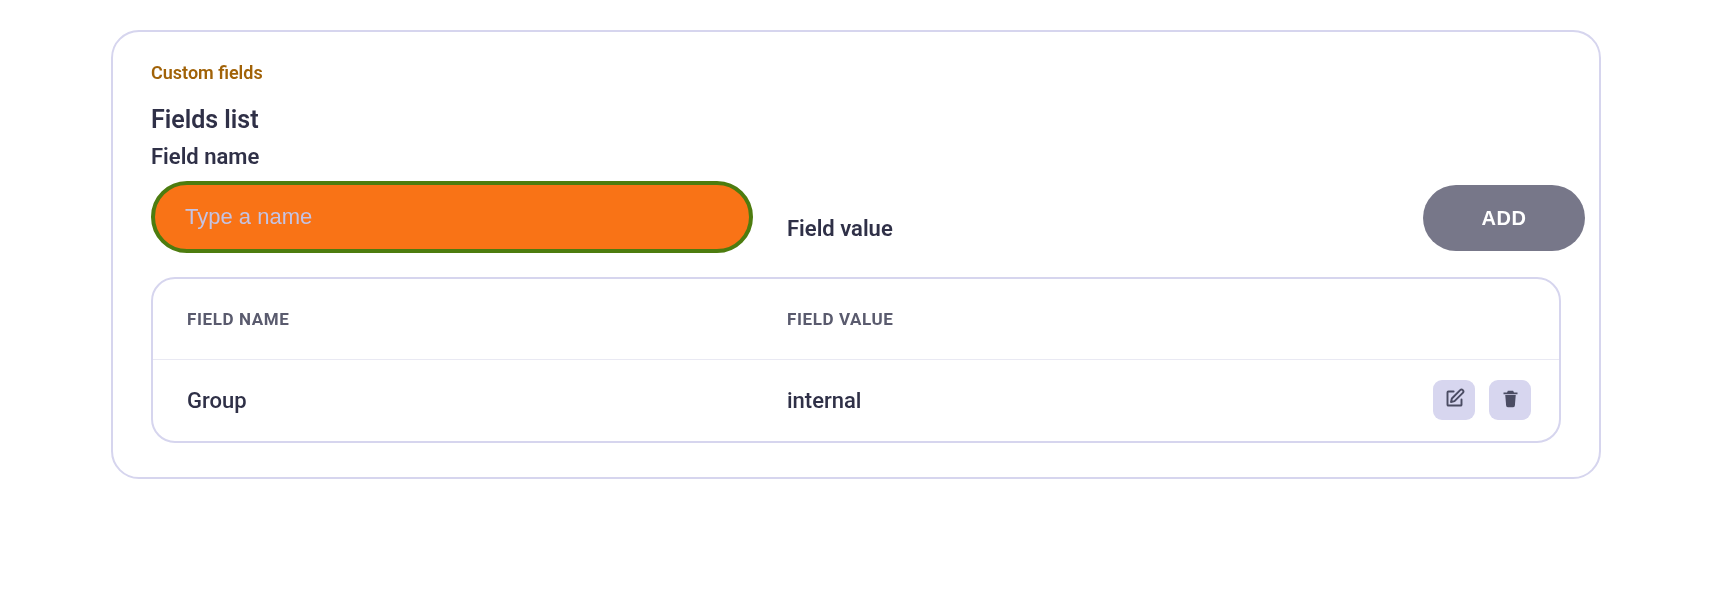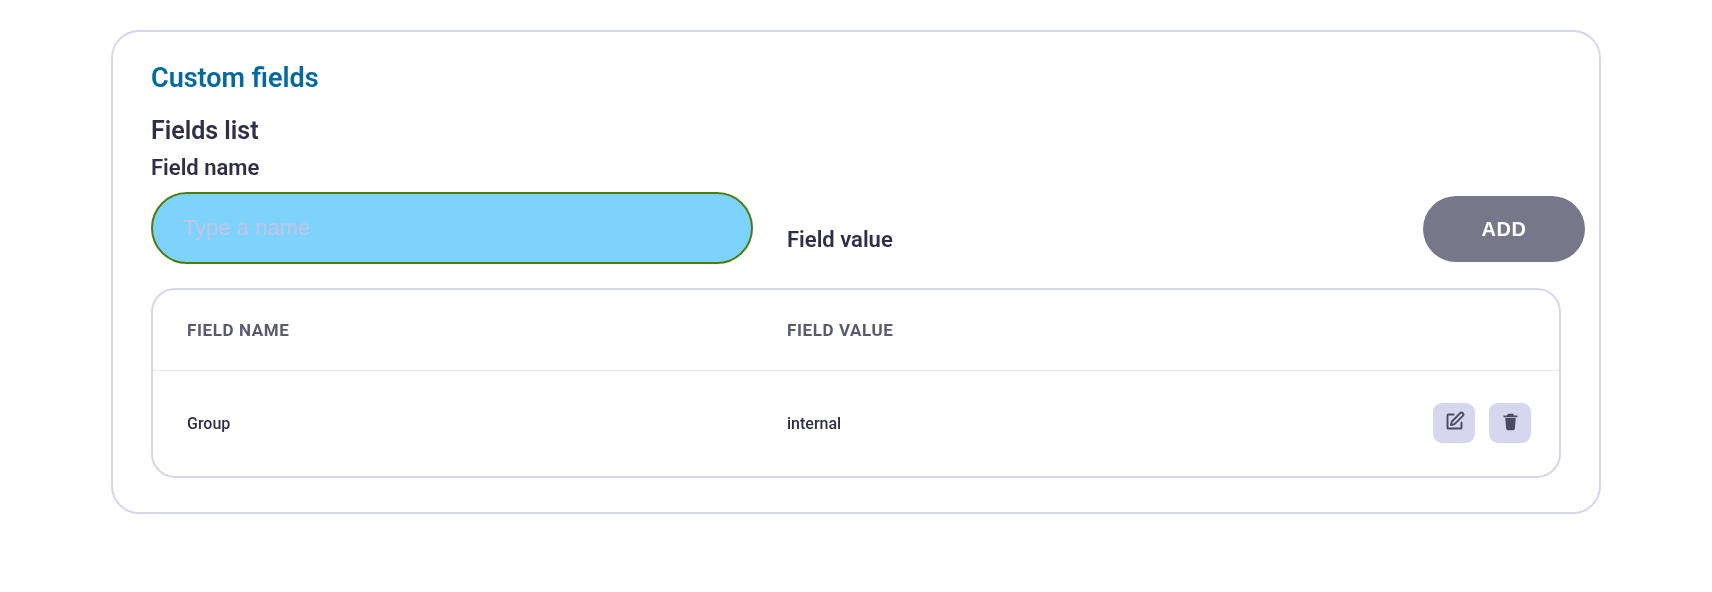--- a/index.html
+++ b/index.html
@@ -9,23 +9,23 @@
     padding: 30px;
   }
   .panel {
     border: 2px solid #d6d5ee;
     border-radius: 28px;
     padding: 30px 38px 34px 38px;
     width: 1490px;
     margin: 0 auto;
   }
   .panel-title {
-    font-size: 27px;
+    font-size: 18px;
     font-weight: 600;
-    color: #0369a1;
+    color: #a16207;
     margin-bottom: 22px;
   }
   .sub-title {
     font-size: 25px;
     font-weight: 600;
     color: #2f3047;
     margin-bottom: 10px;
   }
   .form-row {
     display: flex;
@@ -41,27 +41,27 @@
   .form-col-name { flex: 0 0 602px; }
   .form-col-value { flex: 0 0 602px; }
   .field-label {
     font-size: 22px;
     font-weight: 600;
     color: #2f3047;
     margin-bottom: 12px;
   }
   .text-input {
     height: 72px;
-    border: 2px solid #4d7c0f;
+    border: 4px solid #4d7c0f;
     border-radius: 36px;
     padding: 0 30px;
     font-size: 22px;
     color: #2f3047;
     outline: none;
-    background: #7dd3fc;
+    background: #f97316;
   }
   .text-input::placeholder {
     color: #c4c3e4;
     font-weight: 500;
   }
   .add-btn {
     height: 66px;
     min-width: 162px;
     border: none;
     border-radius: 33px;
@@ -93,22 +93,22 @@
   }
   .th {
     height: 80px;
     font-size: 17px;
     font-weight: 700;
     letter-spacing: 0.6px;
     color: #5a5b6e;
     border-bottom: 1px solid #e9e9f3;
   }
   .td {
-    height: 106px;
-    font-size: 16px;
+    height: 82px;
+    font-size: 22px;
     color: #2f3047;
     font-weight: 500;
   }
   .col-name { width: 600px; }
   .col-value { }
   .col-actions { width: 150px; text-align: right; padding-right: 28px; }
   .actions {
     display: inline-flex;
     gap: 14px;
     align-items: center;

